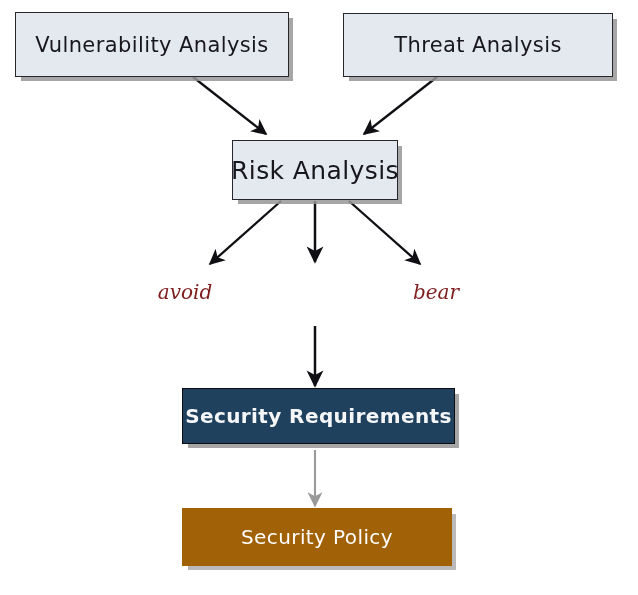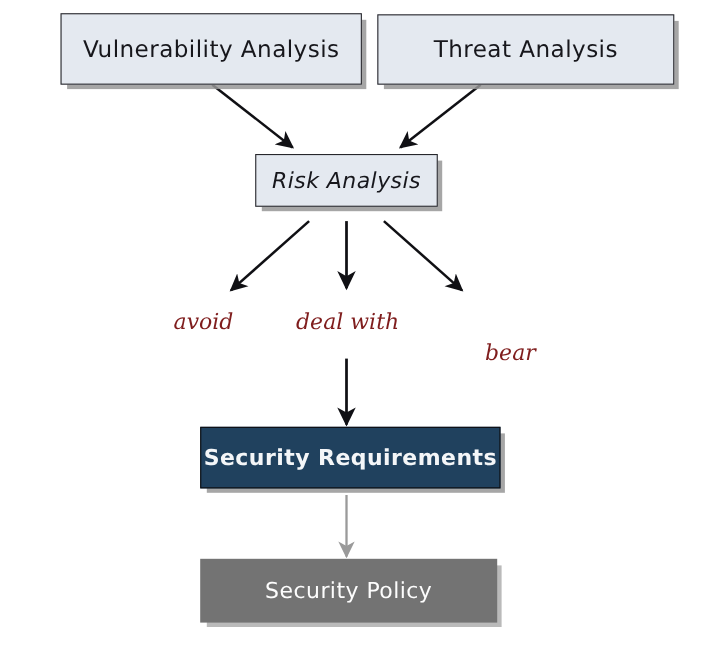--- a/index.html
+++ b/index.html
@@ -46,45 +46,45 @@
   .node-dark {
     background: #20415e;
     border: 1.6px solid #0d0d10;
     box-shadow: 5px 5px 0 -1px rgba(150,150,150,0.85);
     color: #f4f6f8;
     font-family: "DejaVu Sans", sans-serif;
     letter-spacing: 0.4px;
     font-weight: bold;
   }
   .node-gray {
-    background: #737373;
+    background: #a16207;
     border: none;
     box-shadow: 5px 5px 0 -1px rgba(178,178,178,0.9);
     color: #fdfdfd;
     font-family: "DejaVu Sans", sans-serif;
     letter-spacing: 0.4px;
   }
-  #n-vuln  { left: 15px;  top: 12px;  width: 274px; height: 65px;  font-size: 21px; margin-left: 40px; }
+  #n-vuln  { left: 15px;  top: 12px;  width: 274px; height: 65px;  font-size: 21px; }
   #n-threat{ left: 343px; top: 13px;  width: 270px; height: 64px;  font-size: 21px; text-align: right; }
-  #n-risk  { left: 232px; top: 140px; width: 166px; height: 48px;  font-size: 20px; font-style: italic; }
+  #n-risk  { left: 232px; top: 140px; width: 166px; height: 60px;  font-size: 25px; }
   #n-secreq{ left: 182px; top: 388px; width: 273px; height: 56px;  font-size: 20px; }
   #n-secpol{ left: 182px; top: 508px; width: 270px; height: 58px;  font-size: 20px; }
 
   .edge-label {
     position: absolute;
     font-family: "DejaVu Serif", serif;
     font-style: italic;
     font-size: 20px;
     color: #7f1d1d;
     white-space: nowrap;
     text-align: center;
   }
   #lbl-avoid    { left: 140px; top: 280px; width: 90px; }
   #lbl-dealwith { left: 258px; top: 280px; width: 116px; }
-  #lbl-bear     { left: 424px; top: 280px; width: 80px; margin-top: 28px; }
+  #lbl-bear     { left: 396px; top: 280px; width: 80px; }
 </style>
 </head>
 <body>
 
 <div id="canvas">
 
   <svg id="edges" viewBox="0 0 638 595" width="638" height="595" xmlns="http://www.w3.org/2000/svg">
     <defs>
       <marker id="arrowBlack" viewBox="0 0 12 12" refX="10.4" refY="6" markerWidth="7.2" markerHeight="7.2" orient="auto-start-reverse">
         <path d="M 0 0.4 L 11.6 6 L 0 11.6 L 3.1 6 Z" fill="#101014"></path>
@@ -116,21 +116,20 @@
   <div id="n-threat" class="node node-light">
     <span>Threat Analysis</span>
   </div>
 
   <div id="n-risk" class="node node-light">
     <span>Risk Analysis</span>
   </div>
 
   <div id="lbl-avoid" class="edge-label">avoid</div>
 
-  <div id="lbl-dealwith" class="edge-label">deal with</div>
 
   <div id="lbl-bear" class="edge-label">bear</div>
 
   <div id="n-secreq" class="node node-dark">
     <span>Security Requirements</span>
   </div>
 
   <div id="n-secpol" class="node node-gray">
     <span>Security Policy</span>
   </div>

